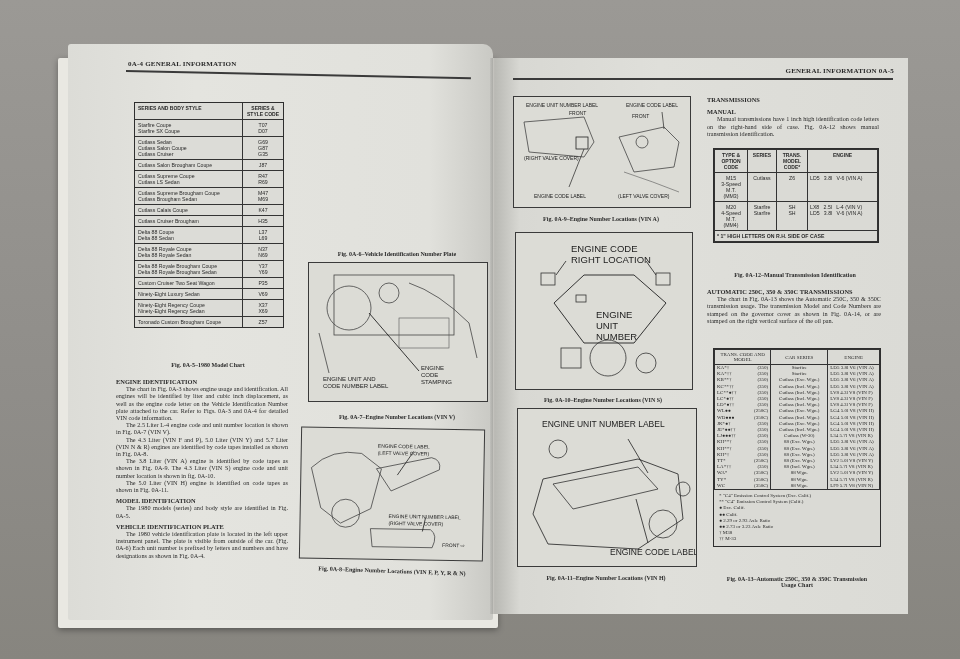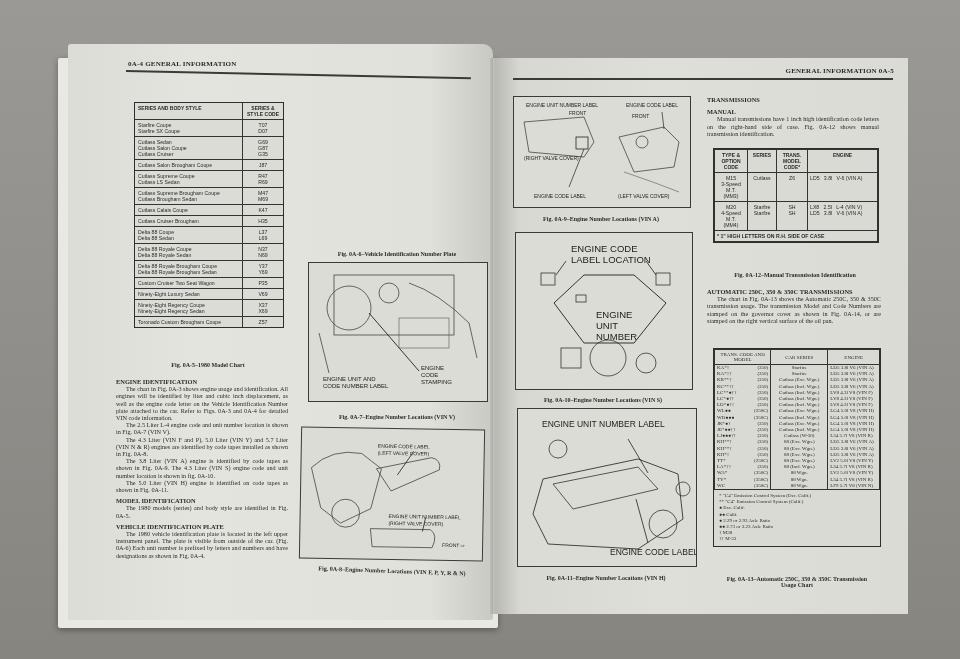--- a/index.html
+++ b/index.html
@@ -213,21 +213,21 @@
       <rect x="25" y="40" width="14" height="12" fill="none" stroke="#333" stroke-width="0.8"></rect>
       <rect x="140" y="40" width="14" height="12" fill="none" stroke="#333" stroke-width="0.8"></rect>
       <line x1="50" y1="28" x2="40" y2="42" stroke="#222" stroke-width="0.8"></line>
       <line x1="130" y1="28" x2="140" y2="42" stroke="#222" stroke-width="0.8"></line>
       <circle cx="92" cy="125" r="18" fill="none" stroke="#333" stroke-width="0.8"></circle>
       <circle cx="130" cy="130" r="10" fill="none" stroke="#333" stroke-width="0.8"></circle>
       <rect x="45" y="115" width="20" height="20" fill="none" stroke="#333" stroke-width="0.8"></rect>
       <rect x="60" y="62" width="10" height="7" fill="none" stroke="#333" stroke-width="0.8"></rect>
     </svg>
     <div class="lbl big" style="left:55px;top:10px;">ENGINE CODE
-LABEL LOCATION</div>
+RIGHT LOCATION</div>
     <div class="lbl big" style="left:80px;top:76px;">ENGINE
 UNIT
 NUMBER</div>
   </div>
   <div class="cap" style="left:20px;top:339px;width:176px;">Fig. 0A-10–Engine Number Locations (VIN S)</div>
 
   <div class="fig" style="left:22px;top:350px;width:178px;height:157px;">
     <svg width="178" height="157">
       <path d="M25 70 L120 50 L160 65 L165 110 L120 140 L30 135 L15 105 Z" fill="none" stroke="#333" stroke-width="0.9"></path>
       <path d="M35 75 L120 58 L140 80 L55 100 Z" fill="none" stroke="#333" stroke-width="0.8"></path>

